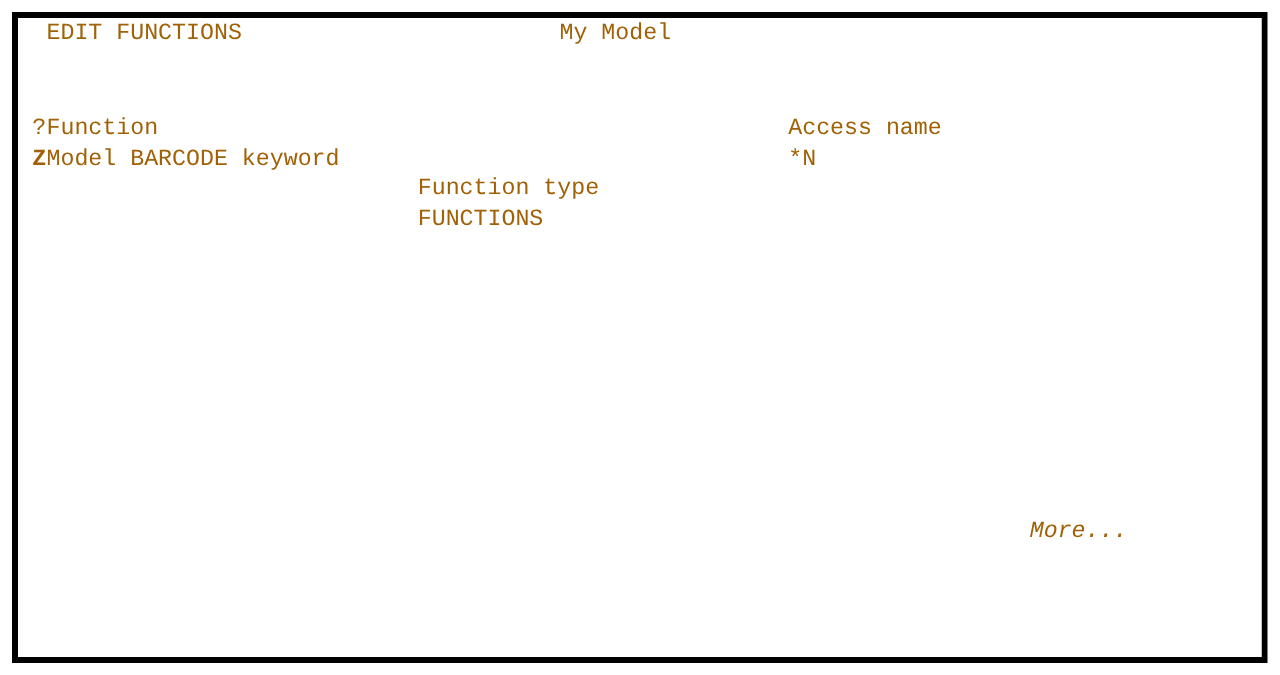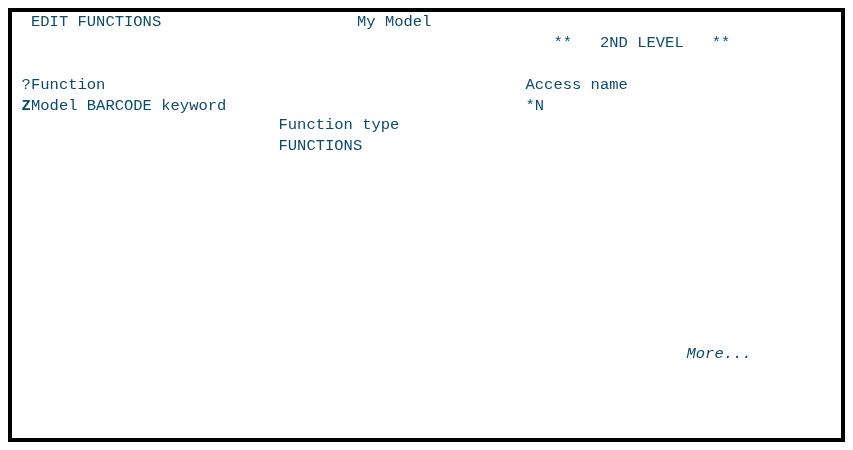--- a/index.html
+++ b/index.html
@@ -49,38 +49,38 @@
     line-height: 21px;
   }
 
   .cell {
     position: absolute;
     top: 0;
     white-space: pre;
     font-family: "Liberation Mono", "DejaVu Sans Mono", monospace;
     font-size: 15.5px;
     line-height: 21px;
-    color: #0c4a6e;
+    color: #a16207;
   }
 
   .bold { font-weight: bold; }
 
   
   #row-title      { top: 0px;   }
   #row-filename   { top: 21px;  }
   #row-colheads   { top: 63px;  }
   #row-data-1     { top: 84px;  }
   #row-more       { top: 332px; font-style: italic; }
   #row-sel        { top: 353px; }
   #row-fkeys      { top: 374px; }
 
   
   .col-1  { left: 9.5px;   }
   .col-2  { left: 19px;    }
-  .col-37 { left: 345px;   }
+  .col-37 { left: 361px;   }
   .col-28 { left: 266.5px; margin-top: 40px; }
   .col-54 { left: 513.5px; }
   .col-57 { left: 541.5px; }
   .col-71 { left: 674.5px; }
 
   .blank-region {
     position: absolute;
     left: 0;
     top: 105px;
     width: 100%;
@@ -92,21 +92,20 @@
 
 <div id="screen-frame">
   <div id="terminal">
 
     <div class="row" id="row-title">
       <span class="cell col-2">EDIT FUNCTIONS</span>
       <span class="cell col-37">My Model</span>
     </div>
 
     <div class="row" id="row-filename">
-      <span class="cell col-57">**   2ND LEVEL   **</span>
     </div>
 
     <div class="row" id="row-colheads">
       <span class="cell col-1">?</span>
       <span class="cell col-2">Function</span>
       <span class="cell col-28">Function type</span>
       <span class="cell col-54">Access name</span>
     </div>
 
     <div class="row" id="row-data-1">

